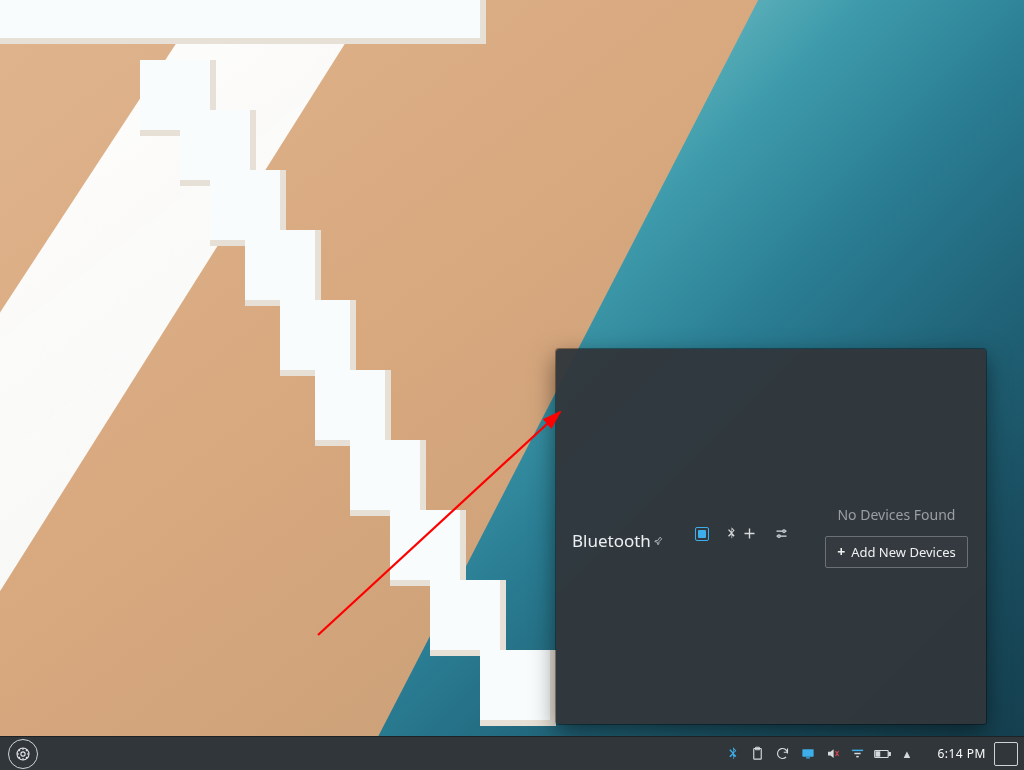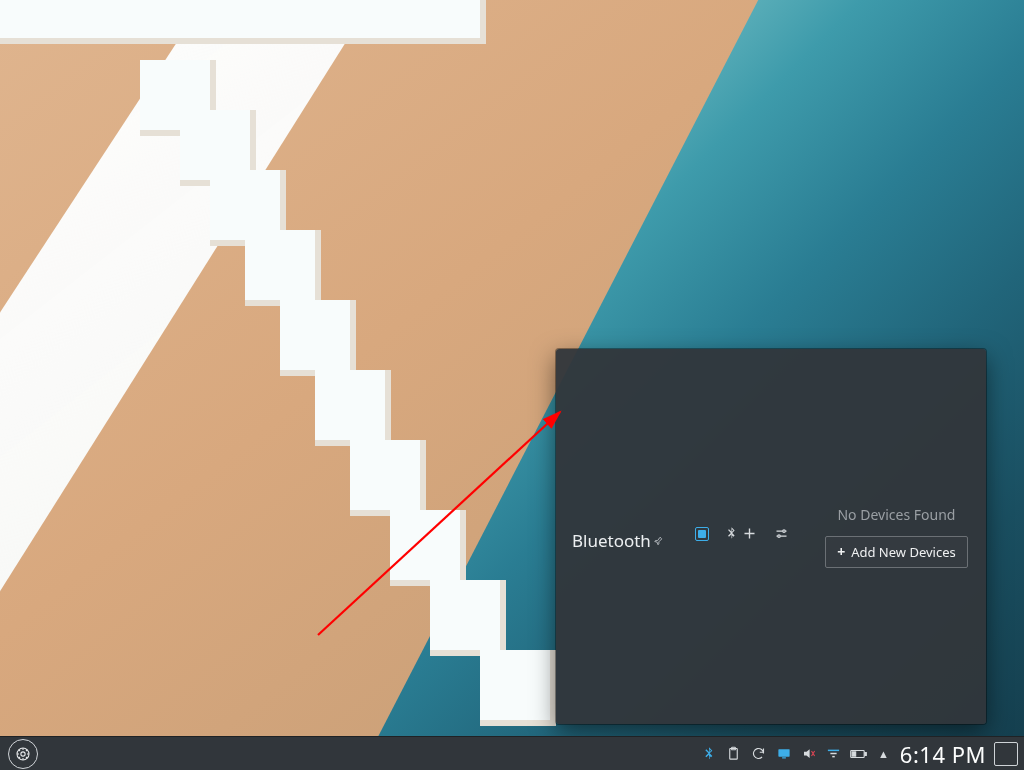--- a/index.html
+++ b/index.html
@@ -73,21 +73,21 @@
     display:flex;align-items:center;justify-content:space-between;
     padding:0 4px 0 4px;box-sizing:border-box;
     border-top:1px solid #1f2225;
   }
   .panel-left,.panel-right{display:flex;align-items:center;height:100%;}
   .start-btn{width:28px;height:28px;border-radius:50%;border:1.5px solid #cfd3d7;display:flex;align-items:center;justify-content:center;cursor:pointer;margin-left:4px;}
   .tray{display:flex;align-items:center;gap:7px;margin-right:6px;}
   .tray .ticon{width:18px;height:18px;display:flex;align-items:center;justify-content:center;color:#d7dbde;cursor:pointer;}
   .tray .ticon.accent{color:#3daee9;}
   .tray-arrow{color:#d7dbde;cursor:pointer;font-size:11px;margin:0 3px;}
-  .clock{font-size:22px;margin:0 8px 0 2px;color:#fcfdfd;cursor:pointer;letter-spacing:.5px;}
+  .clock{font-size:12px;margin:0 8px 0 16px;color:#fcfdfd;cursor:pointer;letter-spacing:.5px;}
   .show-desktop{width:22px;height:22px;border:1.5px solid #cfd3d7;border-radius:2px;cursor:pointer;margin-right:2px;}
 
   svg{display:block;}
 </style>
 </head>
 <body>
 
 <div class="wallpaper">
   <div class="sky"></div>
   <div class="sand"></div>

